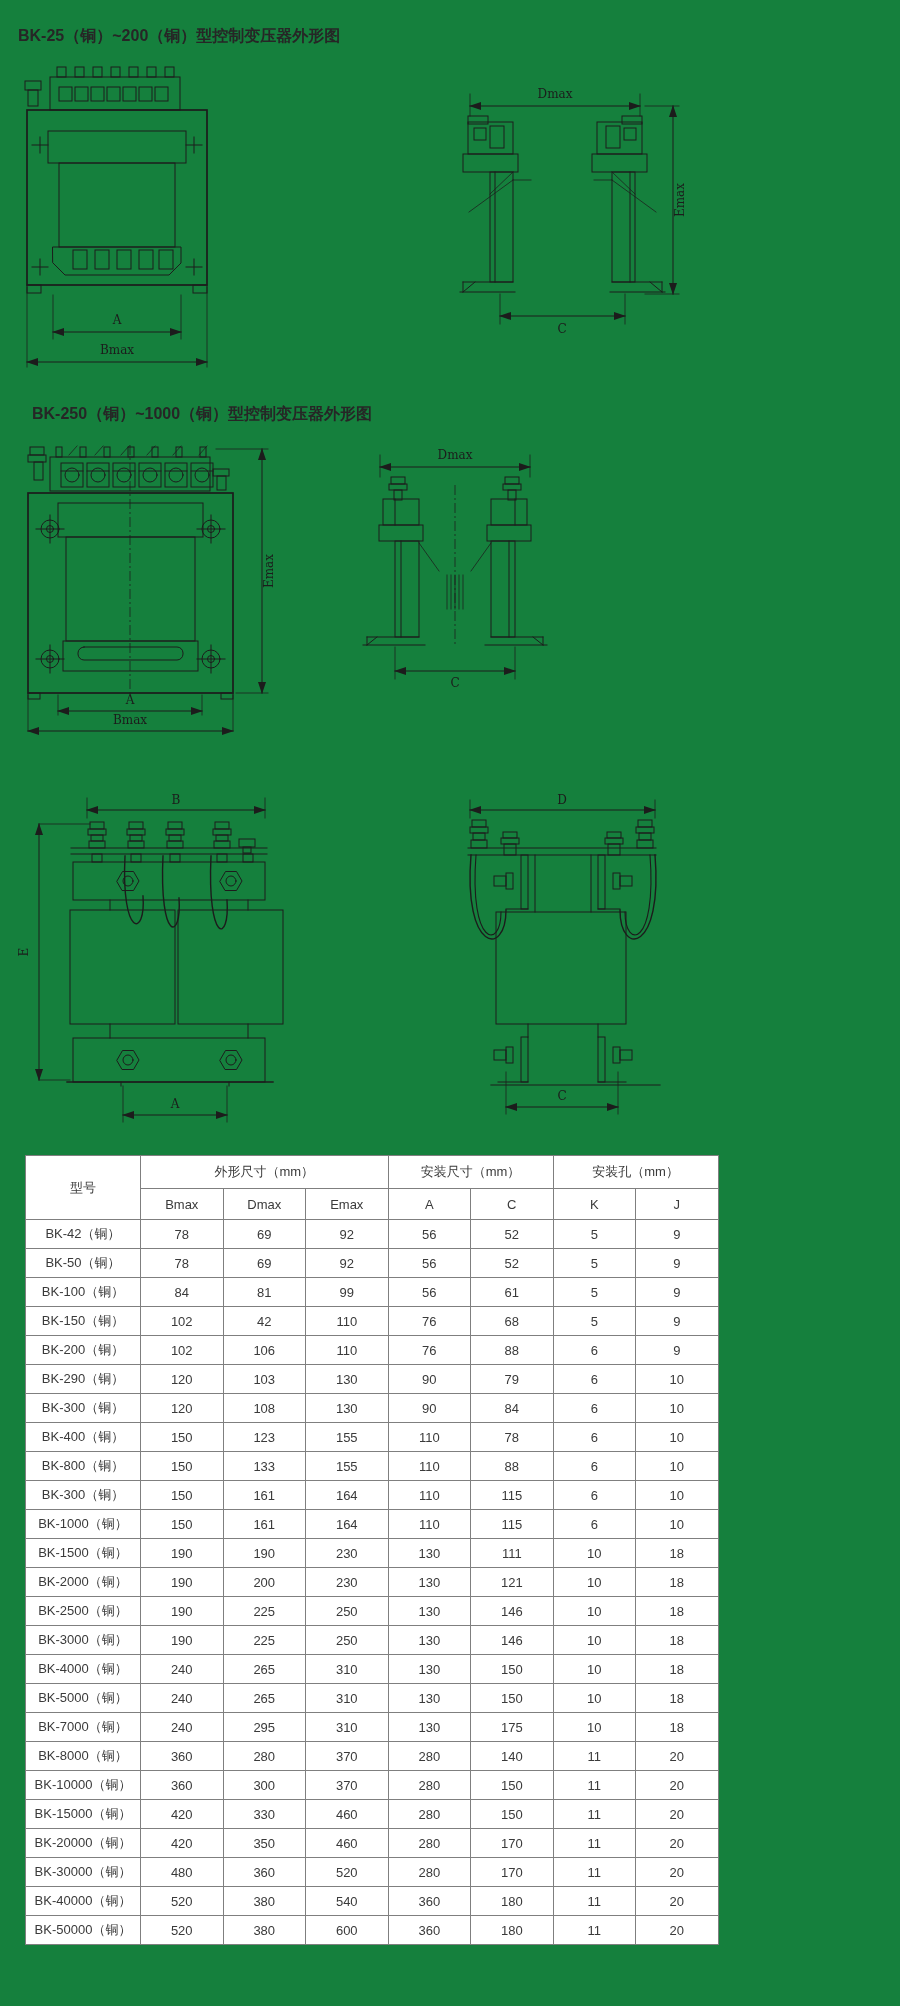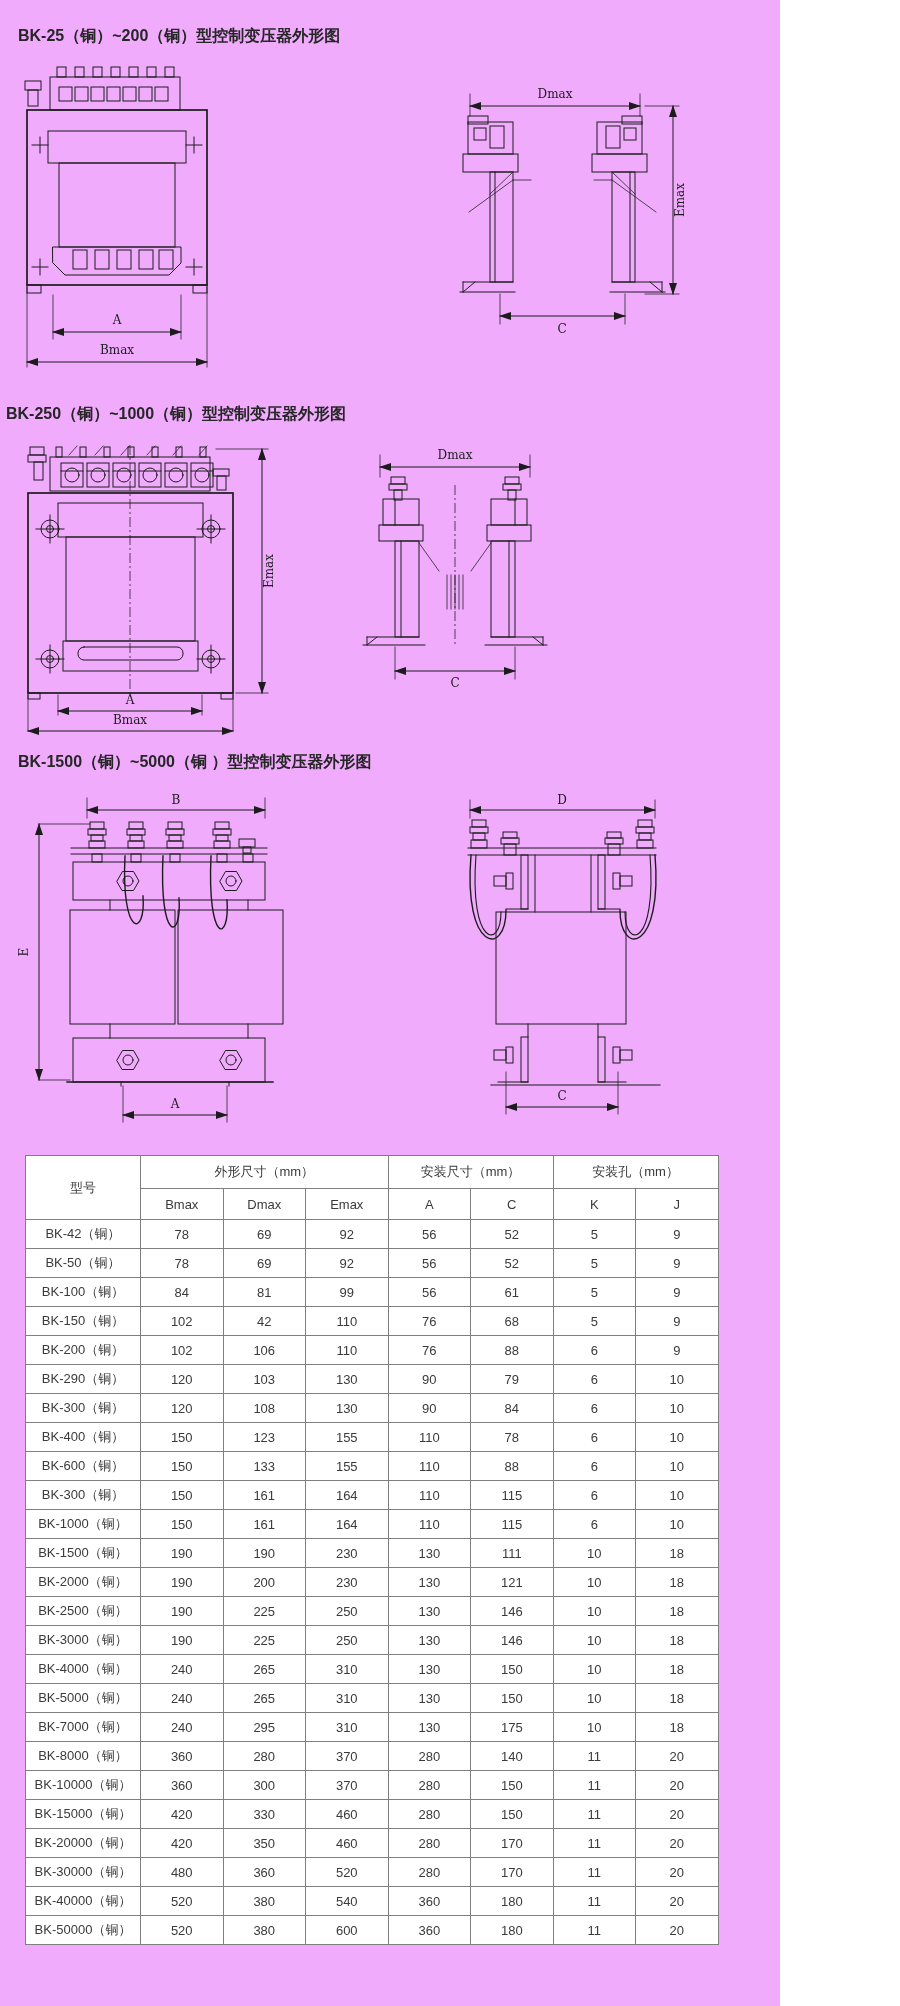--- a/index.html
+++ b/index.html
@@ -1,16 +1,16 @@
 <!DOCTYPE html>
 <html><head>
 <meta charset="utf-8">
 <style>
   html,body{margin:0;padding:0;background:#fff;}
-  .page{position:relative;width:780px;height:2006px;background:#f0abfc;overflow:hidden;
+  .page{position:relative;width:900px;height:2006px;background:#15803d;overflow:hidden;
         font-family:"Liberation Sans","DejaVu Sans",sans-serif;}
   .heading{position:absolute;margin:0;font-size:16px;font-weight:700;color:#262626;
            font-family:"Liberation Sans","DejaVu Sans",sans-serif;white-space:nowrap;}
   .diagram{position:absolute;}
   
   .s{stroke:#1c1c1c;stroke-width:1;fill:none;stroke-linecap:square;}
   .s2{stroke-width:1.7;}
   .thin{stroke-width:0.75;}
   .dash{stroke:#1c1c1c;stroke-width:0.75;fill:none;stroke-dasharray:10 3 2 3;}
   .dimtext{font-family:"DejaVu Serif","Liberation Serif",serif;font-size:12px;fill:#1c1c1c;
@@ -118,21 +118,21 @@
       <path class="s thin" d="M190,44 H224 M190,232 H224"></path>
       <text class="dimtext" transform="rotate(-90 229 138)" x="229" y="138">Emax</text>
     </g>
     <g>
       <path class="s thin" d="M45,232 V262 M170,232 V262"></path>
       <line class="s" x1="45" y1="254" x2="170" y2="254" marker-start="url(#ar1b)" marker-end="url(#ar1b)"></line>
       <text class="dimtext" x="107" y="271">C</text>
     </g>
   </svg>
 
-  <h2 class="heading" style="left:6px;top:404px">BK-250（铜）~1000（铜）型控制变压器外形图</h2>
+  <h2 class="heading" style="left:32px;top:404px">BK-250（铜）~1000（铜）型控制变压器外形图</h2>
 
   <svg class="diagram" style="left:10px;top:445px" width="270" height="292" viewBox="0 0 270 292">
     <defs>
       <marker id="ar2a" markerWidth="12" markerHeight="8" refX="11" refY="4" orient="auto-start-reverse" markerUnits="userSpaceOnUse">
         <path d="M0,0 L12,4 L0,8 Z" fill="#1c1c1c"></path>
       </marker>
     </defs>
     <g class="s">
       <rect x="20" y="2" width="14" height="8"></rect>
         <rect x="18" y="10" width="18" height="7"></rect>
@@ -243,21 +243,20 @@
       <path d="M136,190 H188 M188,190 V198 M130,198 H192 M188,198 L178,190"></path>
     </g>
     <line class="dash" x1="100" y1="38" x2="100" y2="200"></line>
     <g>
       <path class="s thin" d="M40,200 V232 M160,200 V232"></path>
       <line class="s" x1="40" y1="224" x2="160" y2="224" marker-start="url(#ar2b)" marker-end="url(#ar2b)"></line>
       <text class="dimtext" x="100" y="240">C</text>
     </g>
   </svg>
 
-  <h2 class="heading" style="left:18px;top:752px">BK-1500（铜）~5000（铜 ）型控制变压器外形图</h2>
 
   <svg class="diagram" style="left:15px;top:792px" width="285" height="350" viewBox="0 0 285 350">
     <defs>
       <marker id="ar3a" markerWidth="12" markerHeight="8" refX="11" refY="4" orient="auto-start-reverse" markerUnits="userSpaceOnUse">
         <path d="M0,0 L12,4 L0,8 Z" fill="#1c1c1c"></path>
       </marker>
     </defs>
     <g>
       <text class="dimtext" x="161" y="12">B</text>
       <line class="s" x1="72" y1="18" x2="250" y2="18" marker-start="url(#ar3a)" marker-end="url(#ar3a)"></line>
@@ -492,21 +491,21 @@
           <td>BK-400（铜）</td>
           <td>150</td>
           <td>123</td>
           <td>155</td>
           <td>110</td>
           <td>78</td>
           <td>6</td>
           <td>10</td>
         </tr>
         <tr>
-          <td>BK-600（铜）</td>
+          <td>BK-800（铜）</td>
           <td>150</td>
           <td>133</td>
           <td>155</td>
           <td>110</td>
           <td>88</td>
           <td>6</td>
           <td>10</td>
         </tr>
         <tr>
           <td>BK-300（铜）</td>

